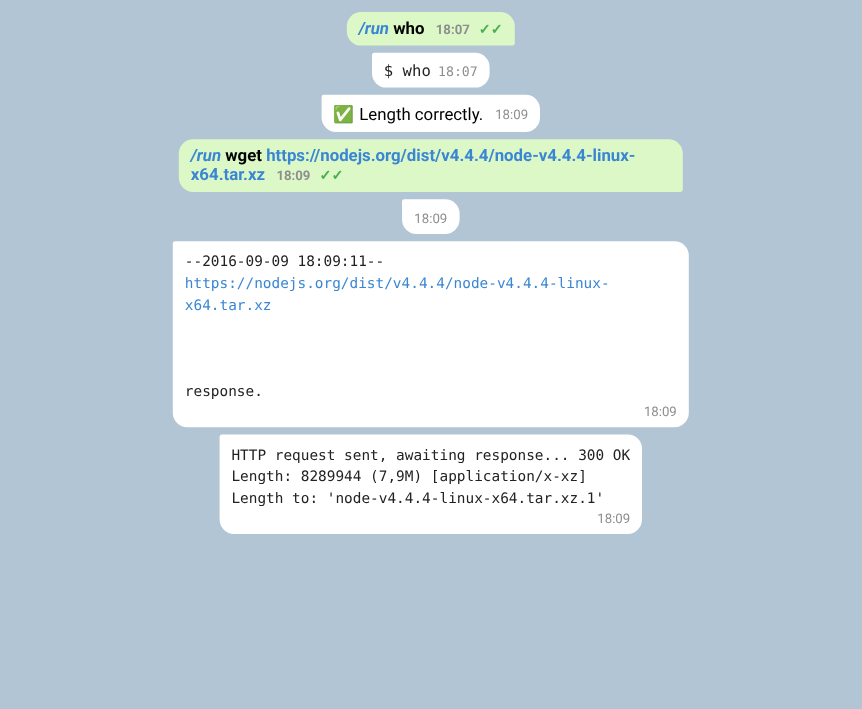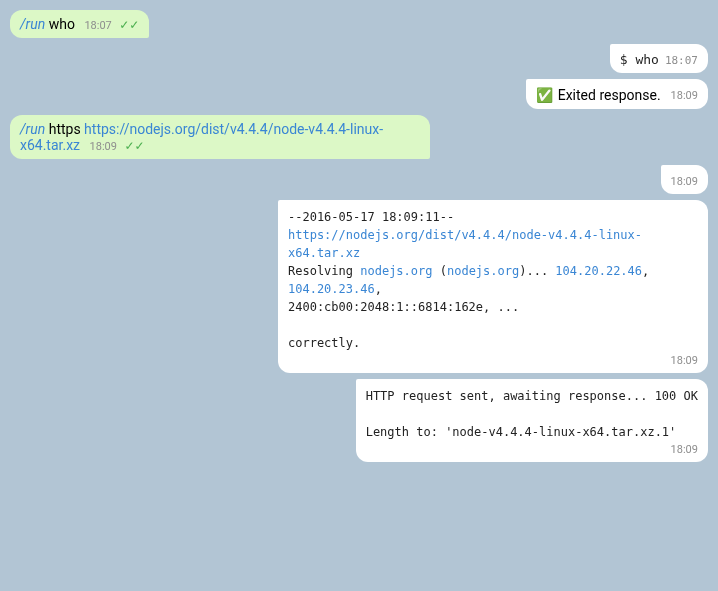--- a/index.html
+++ b/index.html
@@ -13,34 +13,35 @@
     }
     .chat-container {
       padding: 10px 10px;
       display: flex;
       flex-direction: column;
       gap: 6px;
     }
     
     .message-out {
       display: flex;
-      justify-content: flex-start;
+      justify-content: center;
       align-items: flex-end;
+      font-weight: bold;
     }
     .bubble-out {
       background-color: #dcf8c6;
       border-radius: 12px 12px 2px 12px;
       padding: 6px 10px 6px 10px;
       max-width: 420px;
       position: relative;
     }
     
     .message-in {
       display: flex;
-      justify-content: flex-end;
+      justify-content: center;
       align-items: flex-end;
     }
     .bubble-in {
       background-color: #ffffff;
       border-radius: 2px 12px 12px 12px;
       padding: 8px 10px 6px 10px;
       max-width: 430px;
       position: relative;
     }
     .message-time {
@@ -99,57 +100,57 @@
     <div class="bubble-in">
       <div class="command-text">$ who<span class="message-time-inline">18:07</span></div>
     </div>
   </div>
 
 
   <div class="message-in">
     <div class="bubble-in">
       <div class="exited-row">
         <span>✅</span>
-        <span> Exited response.</span>
+        <span> Length correctly.</span>
         <span class="message-time-inline">18:09</span>
       </div>
     </div>
   </div>
 
   <div class="message-out">
     <div class="bubble-out">
-      <span style="color:#3a86d4;font-style:italic;">/run</span><span> https </span><a href="#" class="link-text">https://nodejs.org/dist/v4.4.4/node-v4.4.4-linux-x64.tar.xz</a>
+      <span style="color:#3a86d4;font-style:italic;">/run</span><span> wget </span><a href="#" class="link-text">https://nodejs.org/dist/v4.4.4/node-v4.4.4-linux-x64.tar.xz</a>
       <span class="message-time-inline">18:09</span>
       <span class="checkmarks">✓✓</span>
     </div>
   </div>
 
   <div class="message-in">
     <div class="bubble-in">
       <div class="message-time">18:09</div>
     </div>
   </div>
 
   <div class="message-in">
     <div class="bubble-in">
       <div class="wget-output">
-        <span>--2016-05-17 18:09:11--  </span><a href="#" class="link-text">https://nodejs.org/dist/v4.4.4/node-v4.4.4-linux-x64.tar.xz</a><br>
-        <span>Resolving <a href="#" class="link-text">nodejs.org</a> (<a href="#" class="link-text">nodejs.org</a>)... <a href="#" class="link-text">104.20.22.46</a>, <a href="#" class="link-text">104.20.23.46</a>,</span><br>
-        <span>2400:cb00:2048:1::6814:162e, ...</span><br>
+        <span>--2016-09-09 18:09:11--  </span><a href="#" class="link-text">https://nodejs.org/dist/v4.4.4/node-v4.4.4-linux-x64.tar.xz</a><br>
         <br>
-        <span>    correctly.</span>
+        <br>
+        <br>
+        <span>    response.</span>
       </div>
       <div class="message-time">18:09</div>
     </div>
   </div>
 
   <div class="message-in">
     <div class="bubble-in">
       <div class="wget-output">
-        <span>HTTP request sent, awaiting response... 100 OK</span><br>
-        <br>
+        <span>HTTP request sent, awaiting response... 300 OK</span><br>
+        <span>Length: 8289944 (7,9M) [application/x-xz]</span><br>
         <span>Length to: 'node-v4.4.4-linux-x64.tar.xz.1'</span>
       </div>
       <div class="message-time">18:09</div>
     </div>
   </div>
 
 </div>
 
 </body></html>

